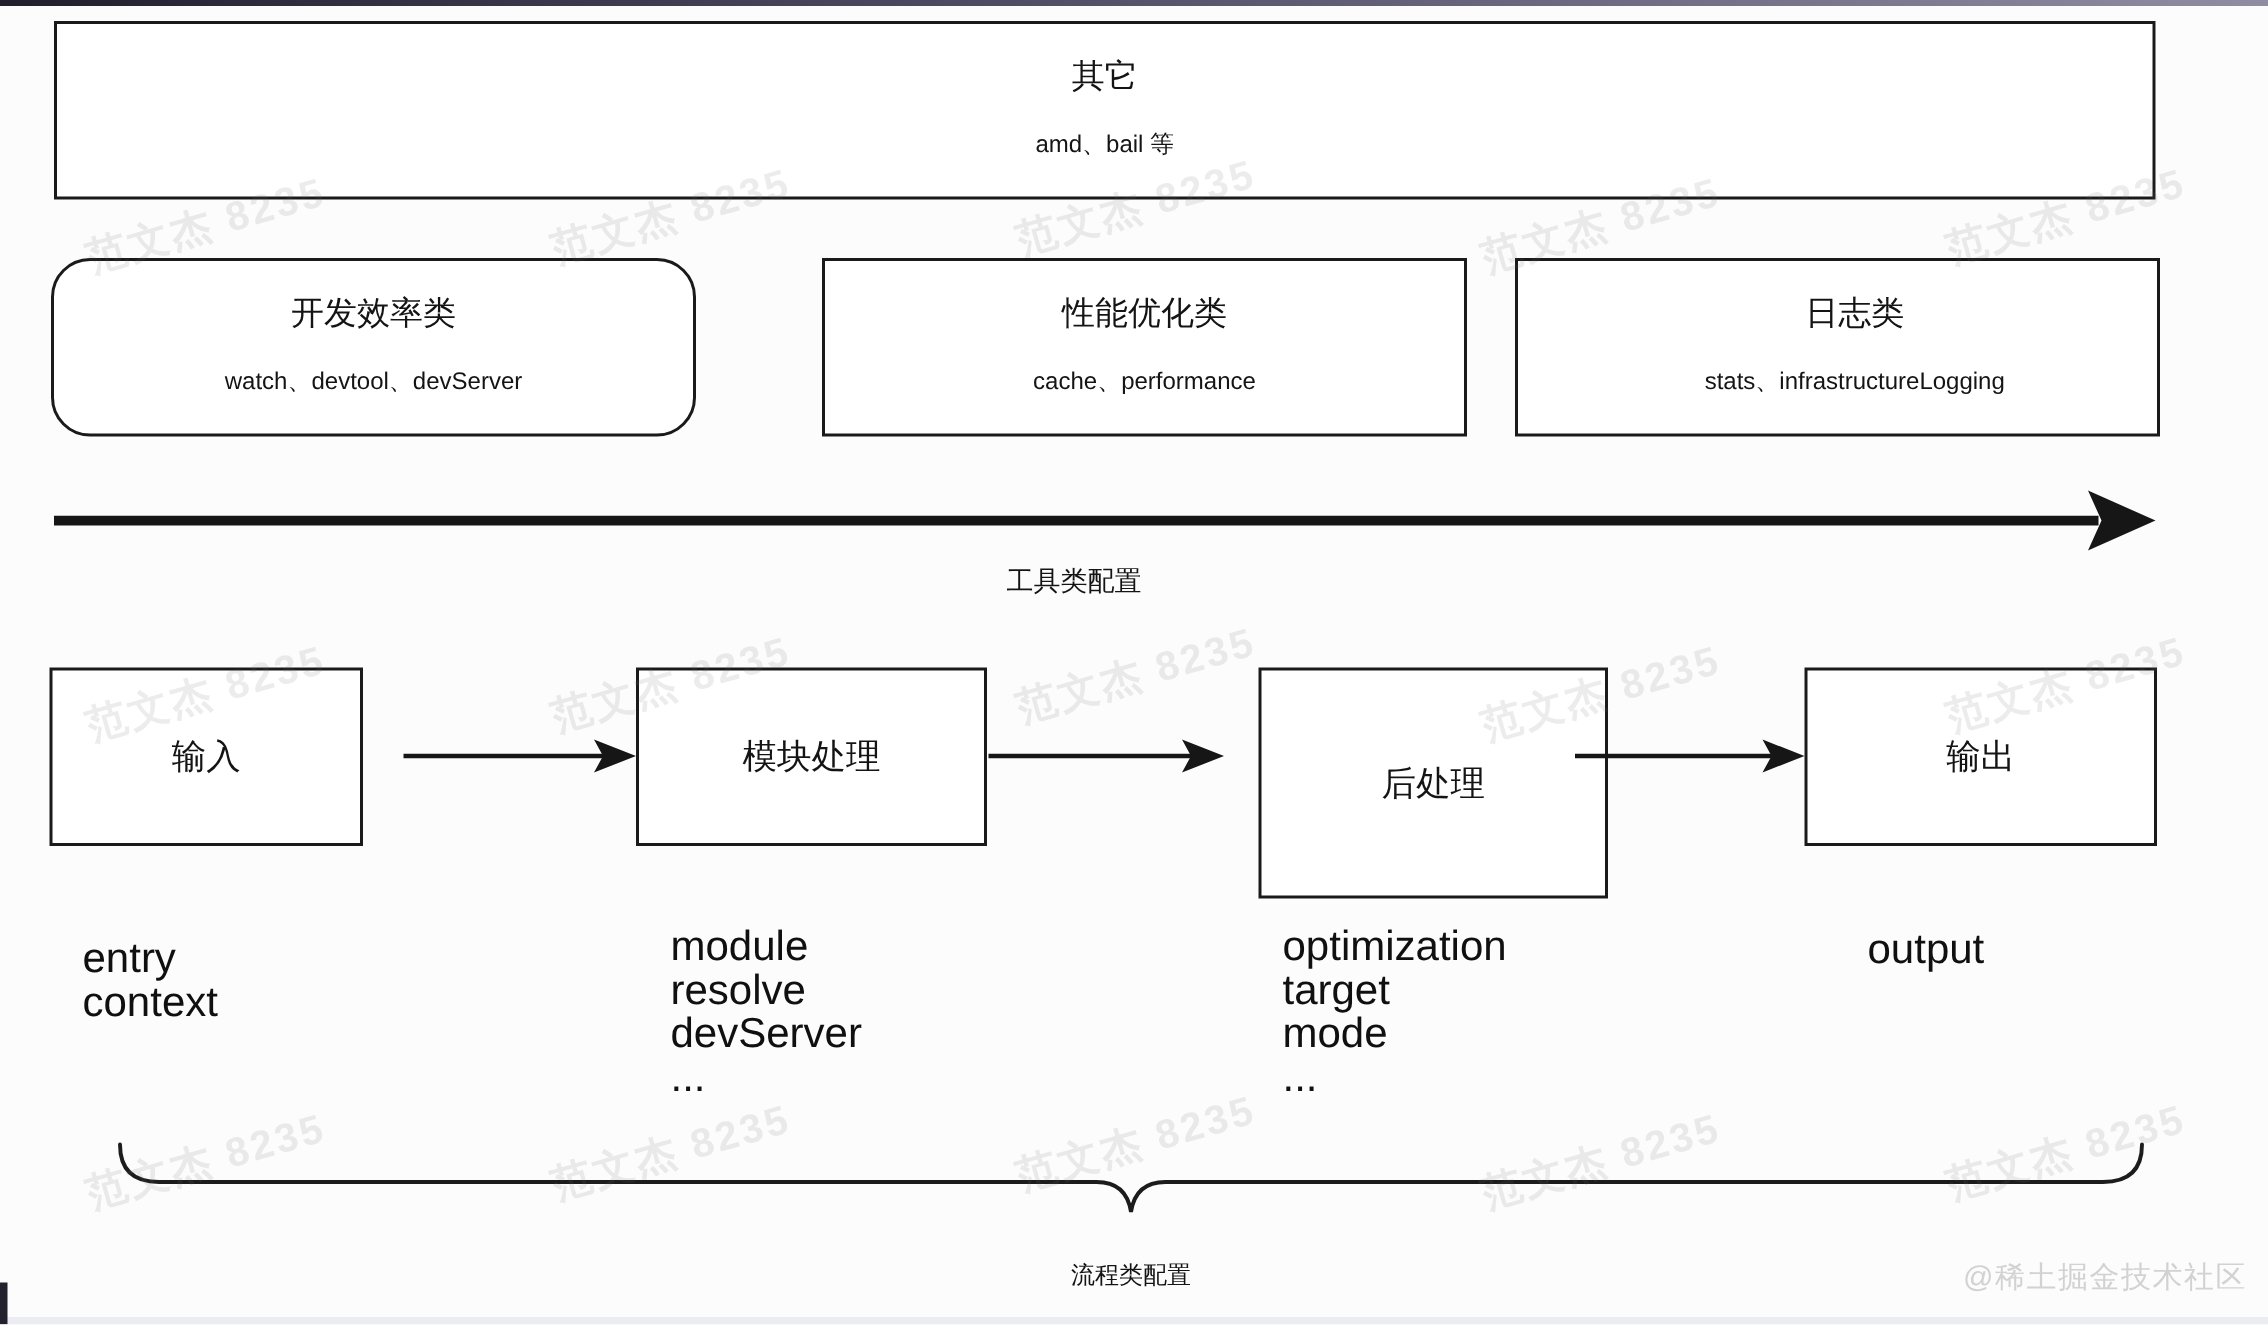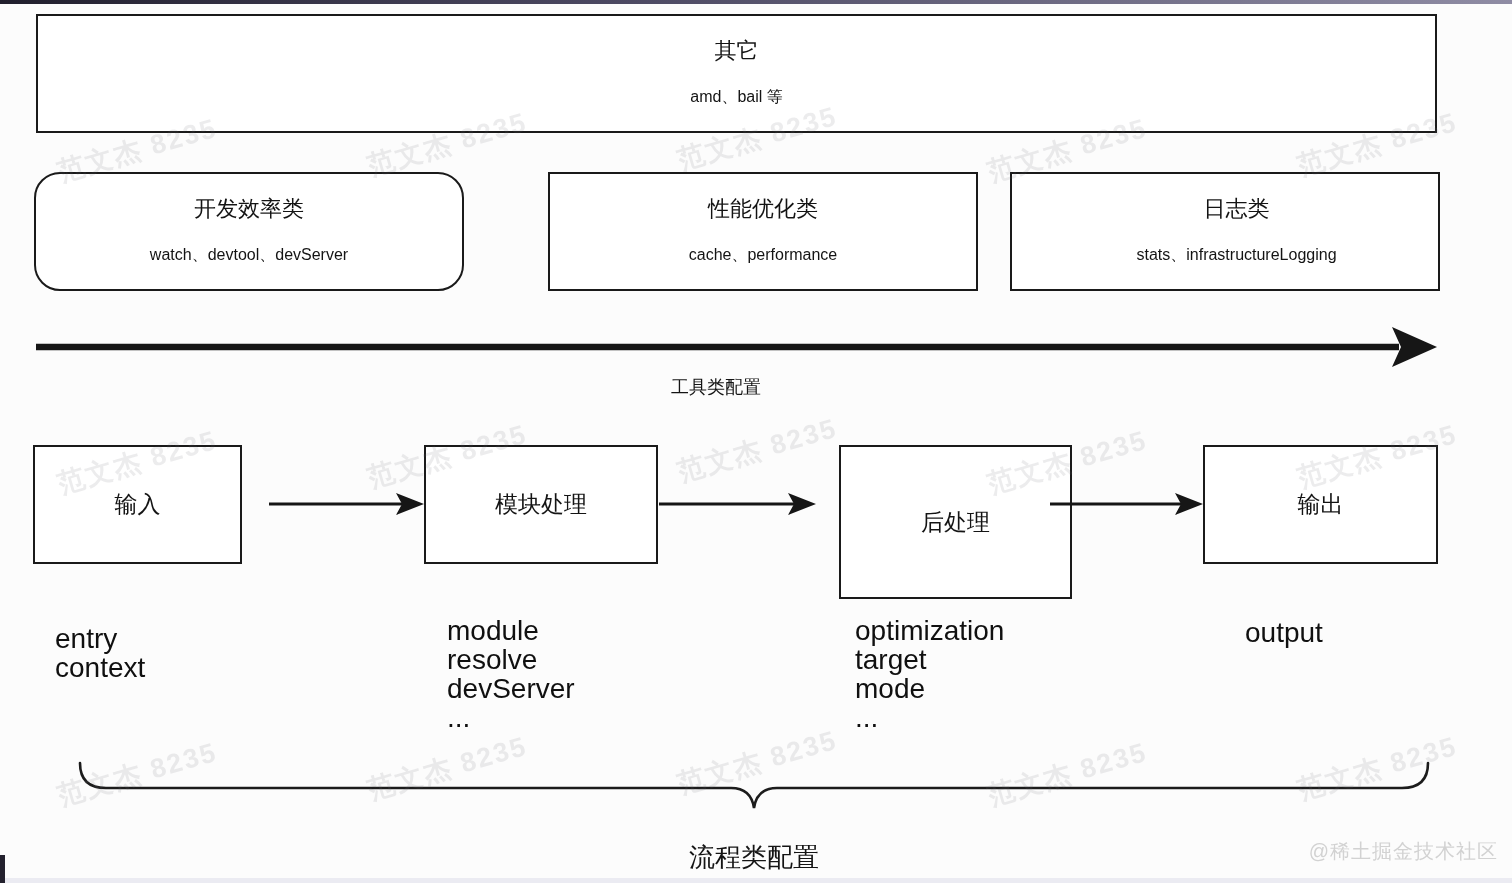--- a/index.html
+++ b/index.html
@@ -39,21 +39,21 @@
     font-size:18px;font-weight:500;z-index:2;
   }
   .opts{position:absolute;font-size:28px;line-height:29px;color:#101010;z-index:2;}
   .opts-1{left:55px;top:624px;}
   .opts-2{left:447px;top:616px;}
   .opts-3{left:855px;top:616px;}
   .opts-4{left:1245px;top:618px;}
 
   .brace-label{
     position:absolute;left:654px;top:840px;width:200px;text-align:center;
-    font-size:26px;font-weight:500;z-index:2;
+    font-size:16px;font-weight:500;z-index:2;
   }
 
   .wm-layer{position:absolute;left:0;top:0;width:100%;height:100%;z-index:4;pointer-events:none;}
   .wm{
     position:absolute;font-size:27px;letter-spacing:2px;white-space:nowrap;
     color:rgba(105,105,115,0.13);transform:rotate(-16deg);font-weight:600;
   }
   .wm:nth-child(1){left:55px;top:132px;}   .wm:nth-child(2){left:365px;top:126px;}
   .wm:nth-child(3){left:675px;top:120px;}  .wm:nth-child(4){left:985px;top:132px;}
   .wm:nth-child(5){left:1295px;top:126px;} .wm:nth-child(6){left:55px;top:444px;}

